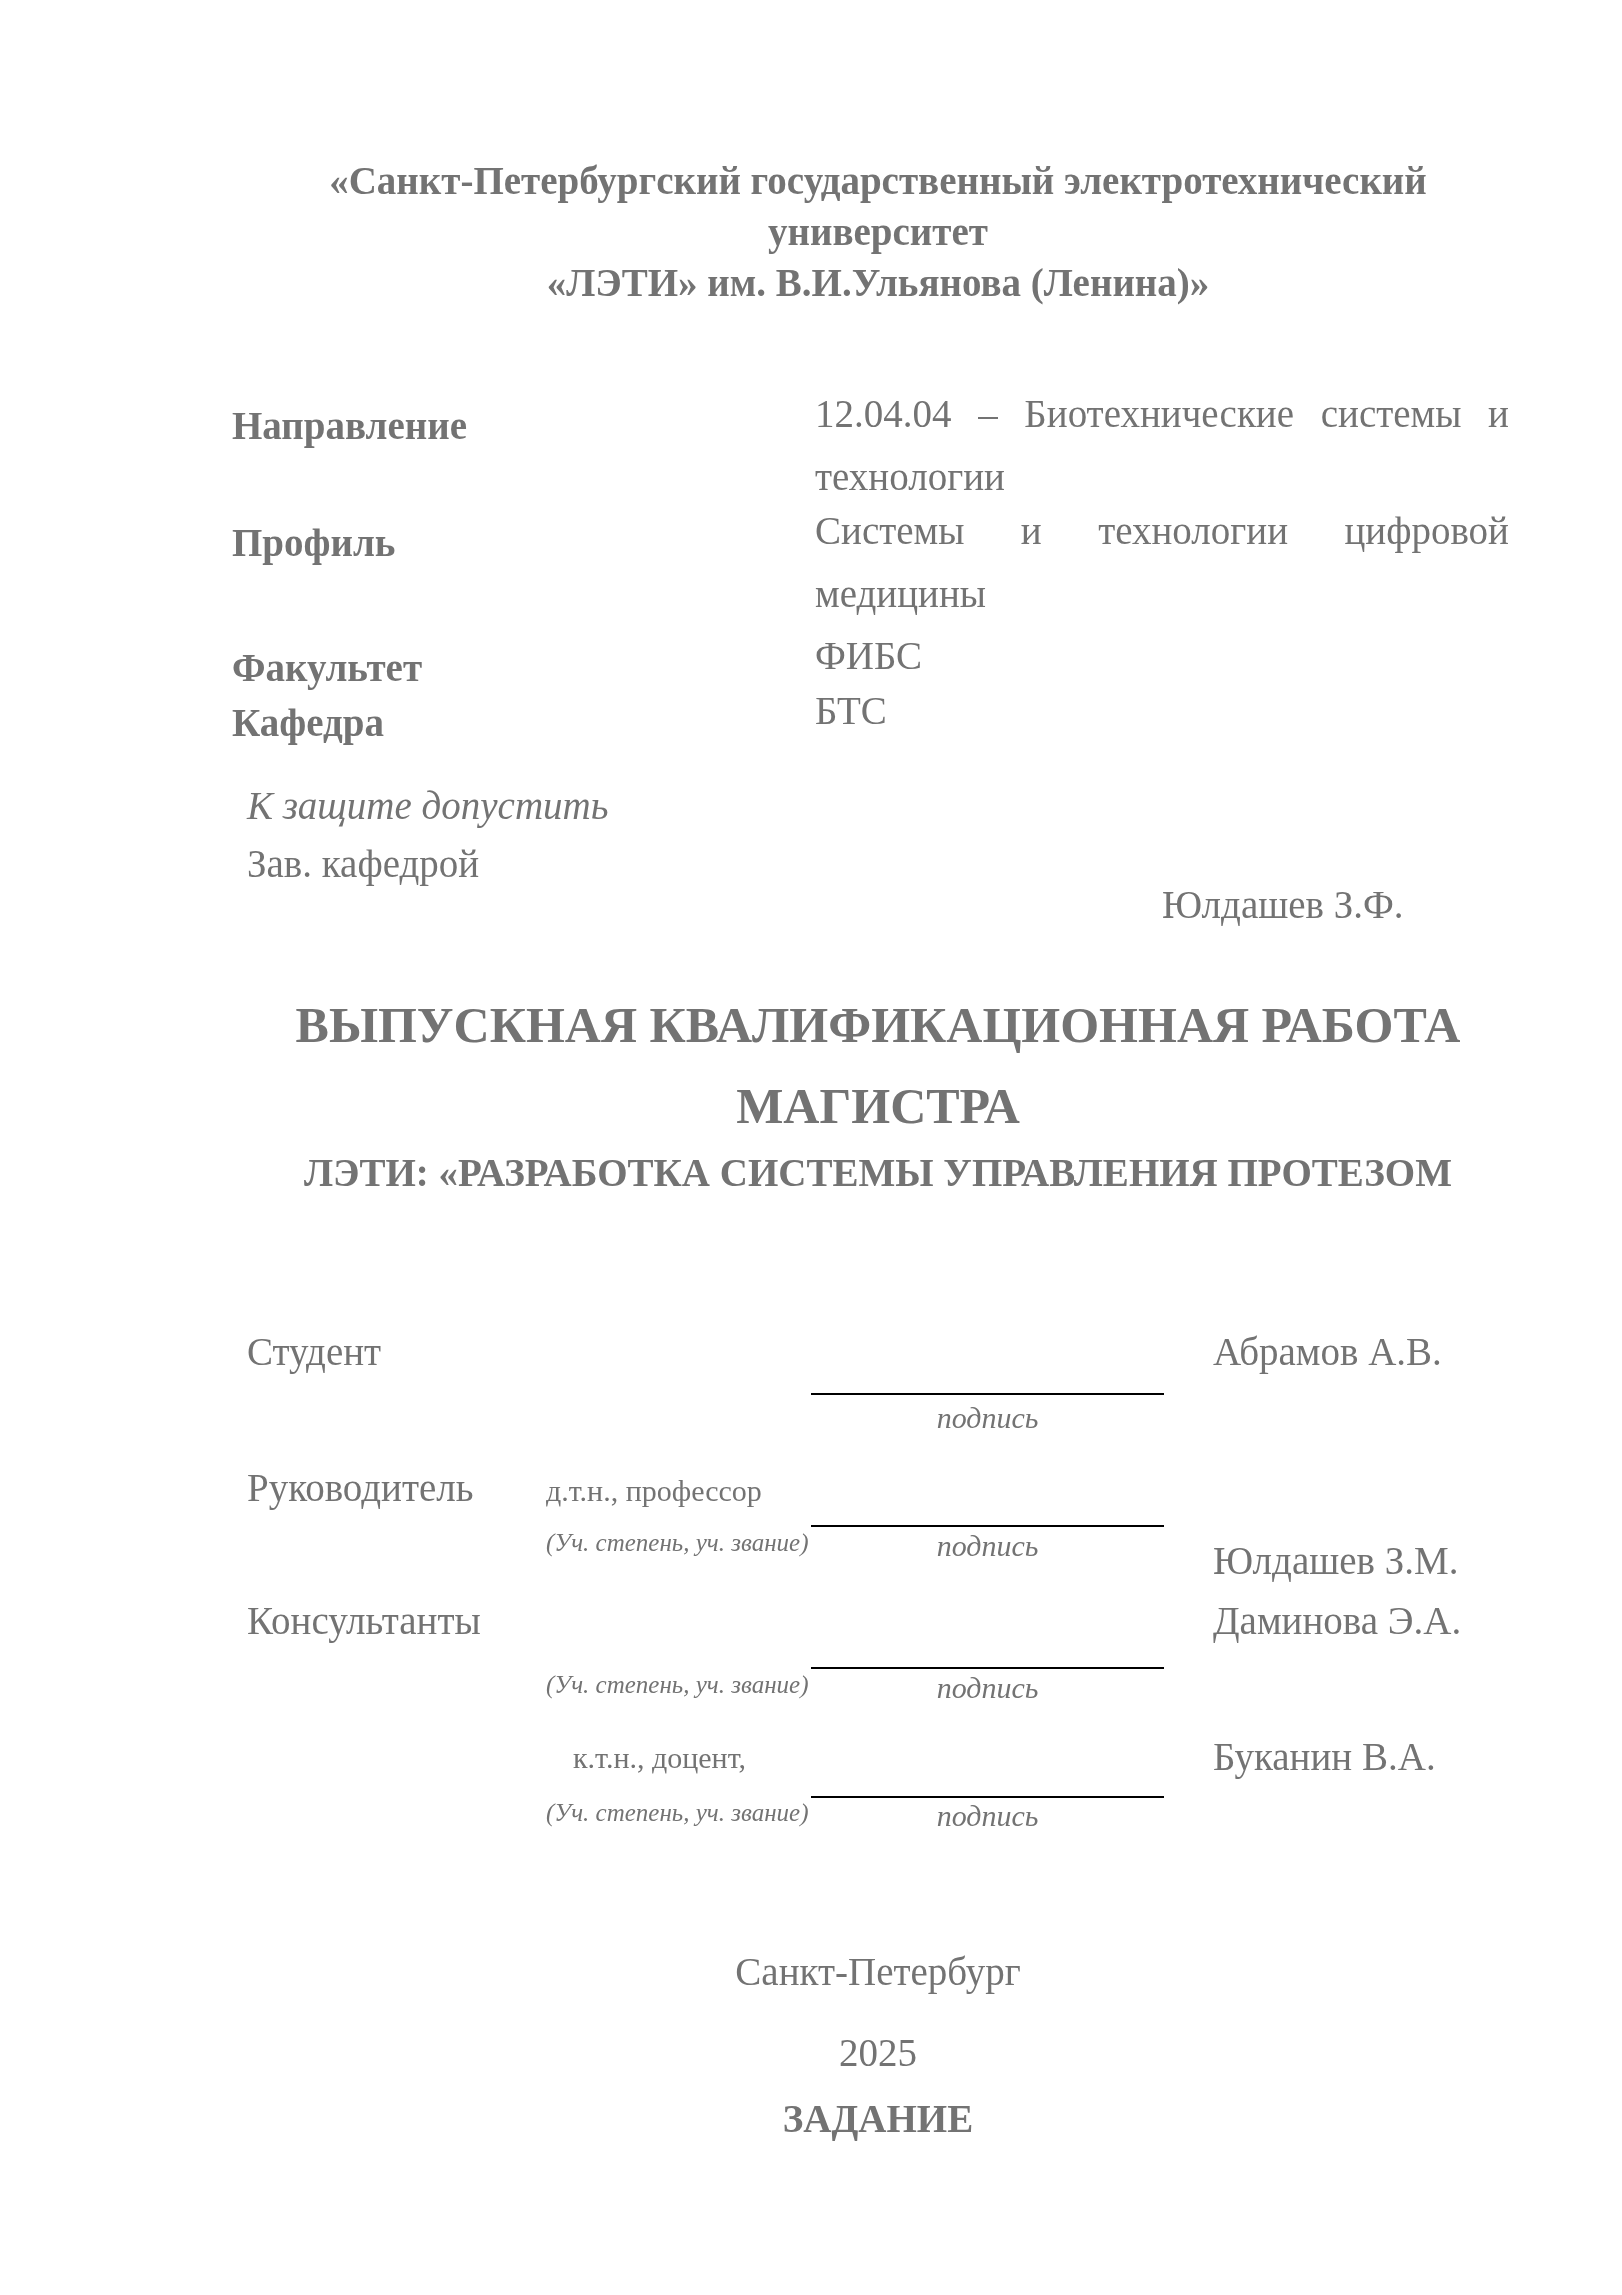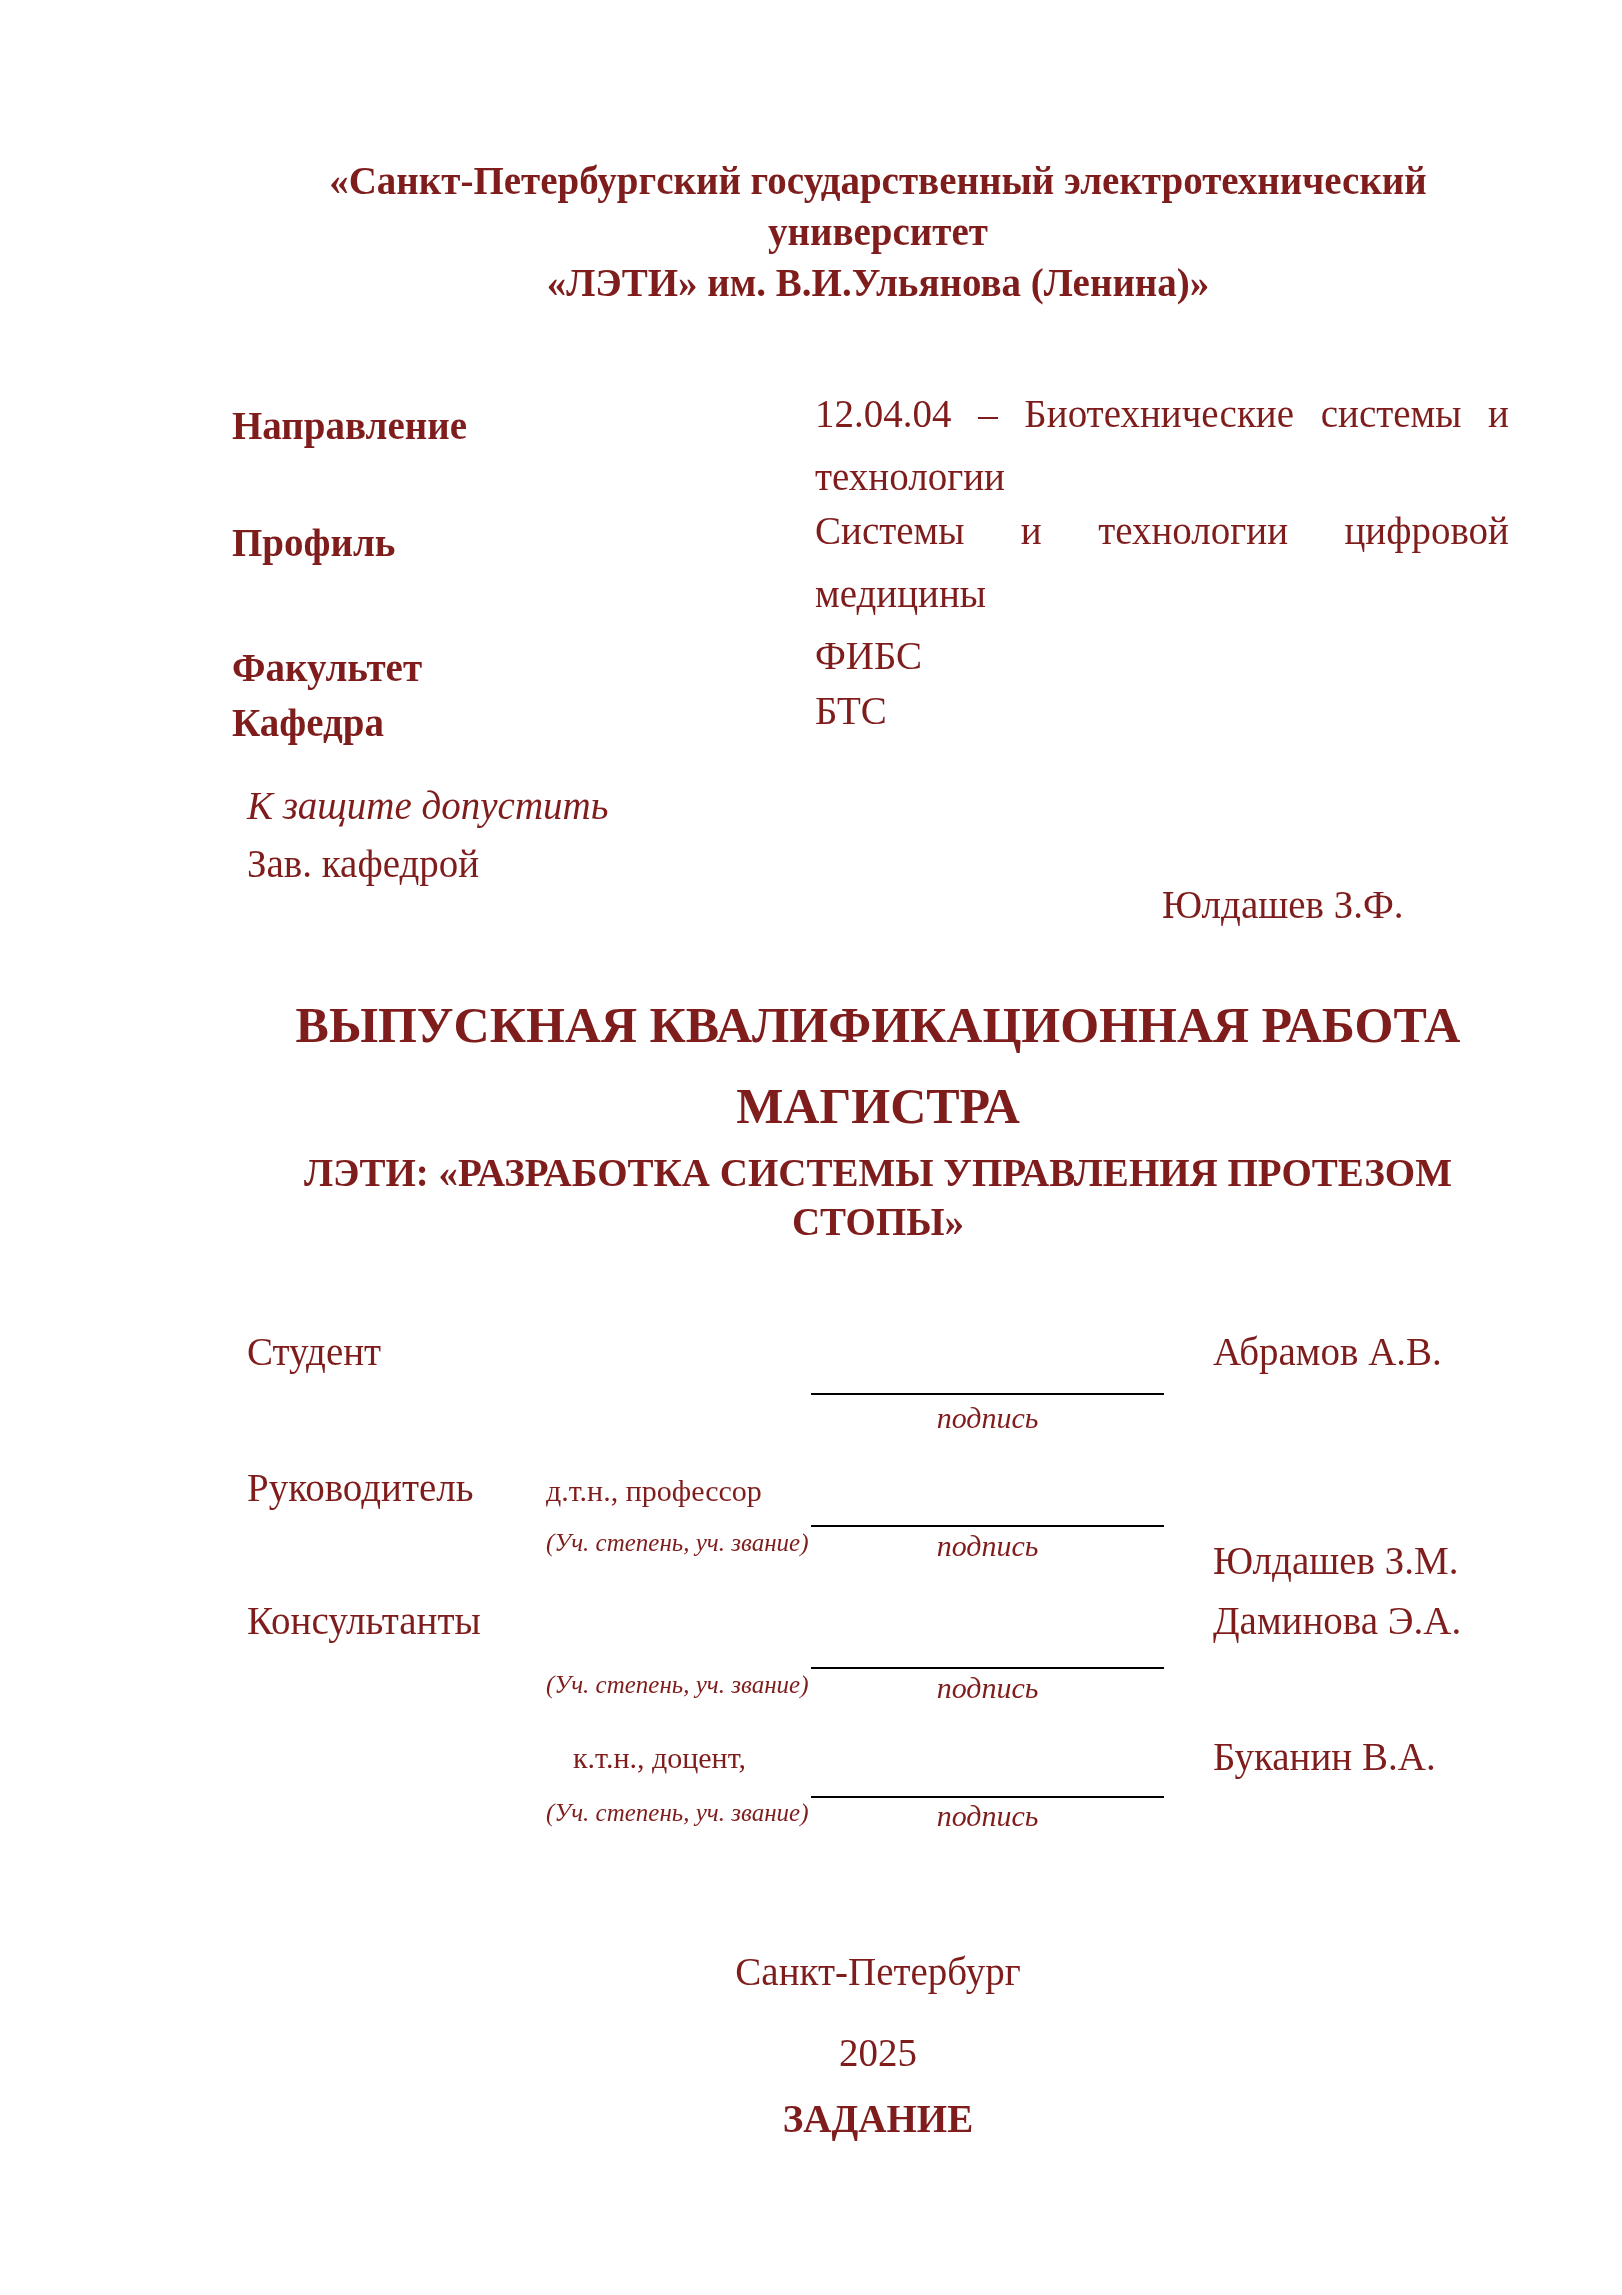--- a/index.html
+++ b/index.html
@@ -5,21 +5,21 @@
   html, body {
     margin: 0;
     padding: 0;
     background: #ffffff;
   }
   .page {
     position: relative;
     width: 1623px;
     height: 2295px;
     background: #ffffff;
-    color: #7f1d1d;
+    color: #737373;
     font-family: "Liberation Serif", "DejaVu Serif", serif;
     font-size: 39px;
     overflow: hidden;
   }
   .abs { position: absolute; }
   .center-col {
     position: absolute;
     left: 247px;
     width: 1262px;
     text-align: center;
@@ -154,21 +154,20 @@
   <div class="abs admission-role">Зав. кафедрой</div>
   <div class="abs admission-name">Юлдашев З.Ф.</div>
 
   <div class="center-col main-title">
     <div class="nowrap">ВЫПУСКНАЯ КВАЛИФИКАЦИОННАЯ РАБОТА</div>
     <div class="nowrap">МАГИСТРА</div>
   </div>
 
   <div class="center-col theme-title">
     <div class="nowrap">ЛЭТИ: «РАЗРАБОТКА СИСТЕМЫ УПРАВЛЕНИЯ ПРОТЕЗОМ</div>
-    <div class="nowrap">СТОПЫ»</div>
   </div>
 
   <div>
     <span class="sig-role" style="top:1329px;">Студент</span>
     <span class="sig-name" style="top:1329px;">Абрамов А.В.</span>
     <div class="sig-line" style="top:1393px;"></div>
     <span class="sig-caption" style="top:1401px;">подпись</span>
   </div>
 
   <div>

